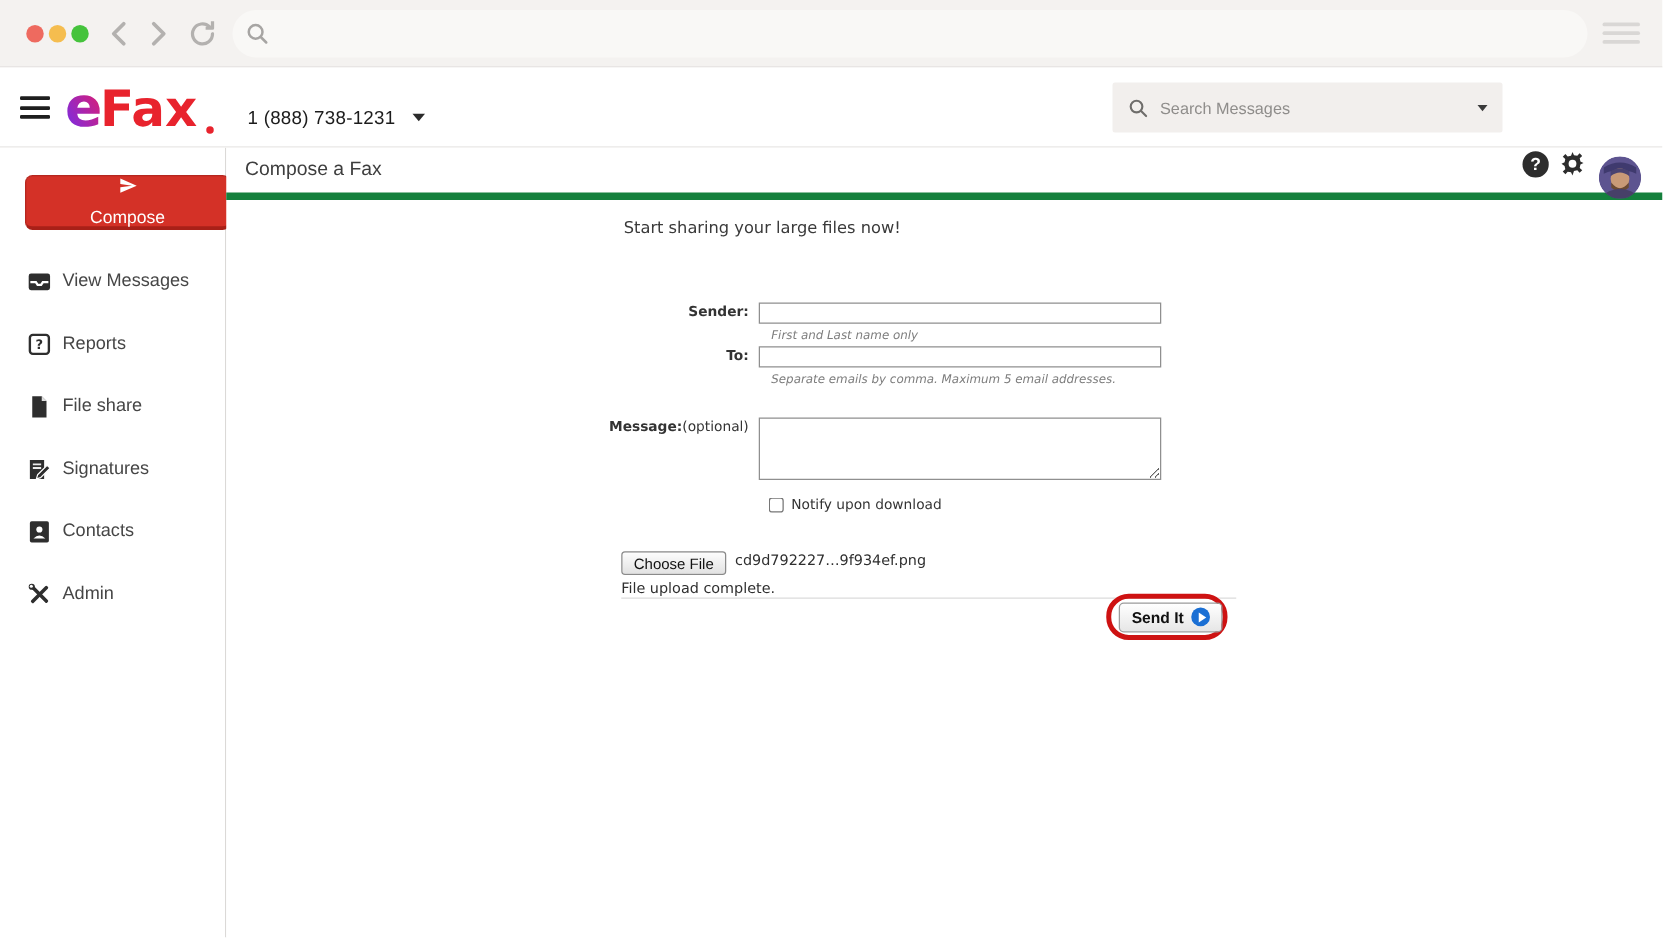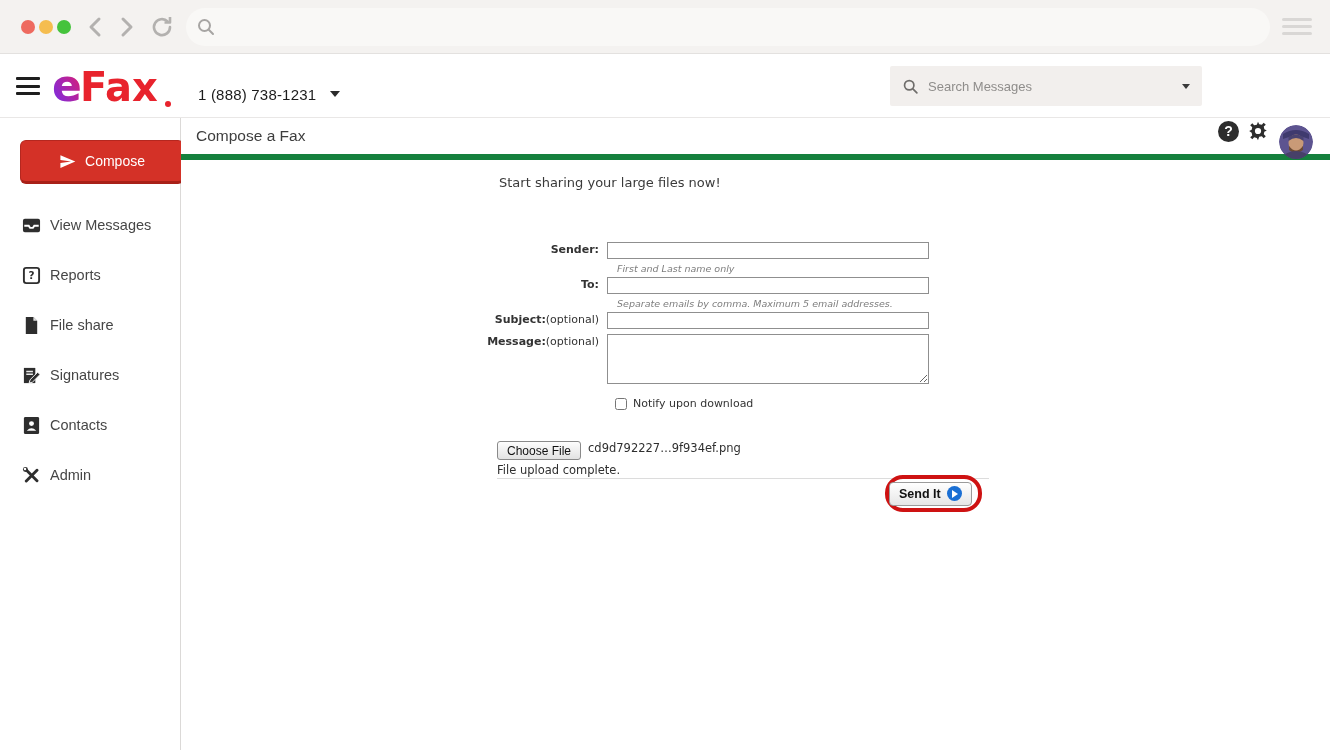--- a/index.html
+++ b/index.html
@@ -47,21 +47,21 @@
   .gear-btn { position:absolute; left:1247px; top:66px; width:22px; height:22px; color:#2d2d2d; cursor:pointer; }
   .avatar { position:absolute; left:1279px; top:71px; width:34px; height:34px; border-radius:50%;
             overflow:hidden; cursor:pointer; }
 
   
   .sidebar { position:absolute; top:118px; left:0; width:181px; height:632px;
              background:#fff; border-right:1px solid #dbd9d7; }
   .compose-btn { position:absolute; left:20px; top:22px; width:164px; height:44px;
                  background:#d43127; border:1px solid #b5271f; border-bottom:3px solid #a82018;
                  border-radius:6px; color:#fff; display:flex; align-items:center; justify-content:center;
-                 gap:9px; font-size:14px; cursor:pointer; }
+                 gap:9px; font-size:14px; cursor:pointer;flex-direction:column; }
   .nav { position:absolute; top:82px; left:0; width:100%; }
   .nav-item { height:50px; display:flex; align-items:center; padding-left:22px; cursor:pointer; }
   .nav-item svg { width:19px; height:19px; flex:none; color:#2e2e2e; }
   .nav-item .lbl { margin-left:9px; font-size:14.5px; color:#464646; }
 
   
   .main { position:absolute; top:118px; left:181px; width:1149px; height:632px; background:#fff; }
   .title-bar { height:42px; border-bottom:6px solid #15803d; display:flex; align-items:center; padding-left:15px; }
   .page-title { font-size:15.5px; color:#3e3e3e; }
 
@@ -81,21 +81,21 @@
   .notify-row input { width:12px; height:12px; margin:0; }
   .file-row { position:absolute; left:316px; top:281px; display:flex; align-items:flex-start; }
   .choose-btn { font-family:"Liberation Sans",sans-serif; font-size:12px; color:#111;
                 background:linear-gradient(#fdfdfd,#e2e2e2); border:1px solid #8a8a8a; border-radius:3px;
                 padding:1px 9px; height:19px; cursor:pointer; }
   .file-name { margin-left:7px; font-size:11.5px; color:#2f2f2f; }
   .upload-status { position:absolute; left:316px; top:303px; font-size:11.5px; color:#2f2f2f; }
   .send-divider { position:absolute; left:316px; top:318px; width:492px; height:1px; background:#dcdcdc; }
   .send-ring { position:absolute; left:704px; top:315px; width:97px; height:37px;
                border:4.5px solid #ce1212; border-radius:18px;
-               display:flex; align-items:center; justify-content:flex-start; }
+               display:flex; align-items:center; justify-content:flex-end; }
   .send-btn { height:24px; padding:0 9px; display:flex; align-items:center; gap:6px;
               background:linear-gradient(#ffffff,#e6e6e6); border:1px solid #9b9b9b; border-radius:4px;
               font-family:"Liberation Sans",sans-serif; font-size:12.5px; font-weight:bold; color:#111;
               cursor:pointer; }
   .send-arrow { width:15px; height:15px; border-radius:50%; background:#1a6fd4;
                 display:flex; align-items:center; justify-content:center; }
   .send-arrow i { display:block; width:0; height:0; border-top:4px solid transparent;
                   border-bottom:4px solid transparent; border-left:6px solid #fff; margin-left:2px; }
 </style>
 </head>
@@ -264,24 +264,20 @@
         <input class="fin" type="text" value="" style="">
       </div>
       <div class="fhelp" style="top:103px;">First and Last name only</div>
 
       <div class="frow" style="top:117px;">
         <div class="flabel">To:</div>
         <input class="fin" type="text" value="" style="">
       </div>
       <div class="fhelp" style="top:138px;">Separate emails by comma. Maximum 5 email addresses.</div>
 
-      <div class="frow" style="top:152px;">
-        <div class="flabel"><span>Subject:</span><span class="opt">(optional)</span></div>
-        <input class="fin" type="text" value="" style="">
-      </div>
 
       <div class="frow" style="top:174px;">
         <div class="flabel"><span>Message:</span><span class="opt">(optional)</span></div>
         <textarea class="ftextarea" style=""></textarea>
       </div>
 
       <div class="notify-row">
         <input type="checkbox" style="">
         <span>Notify upon download</span>
       </div>

